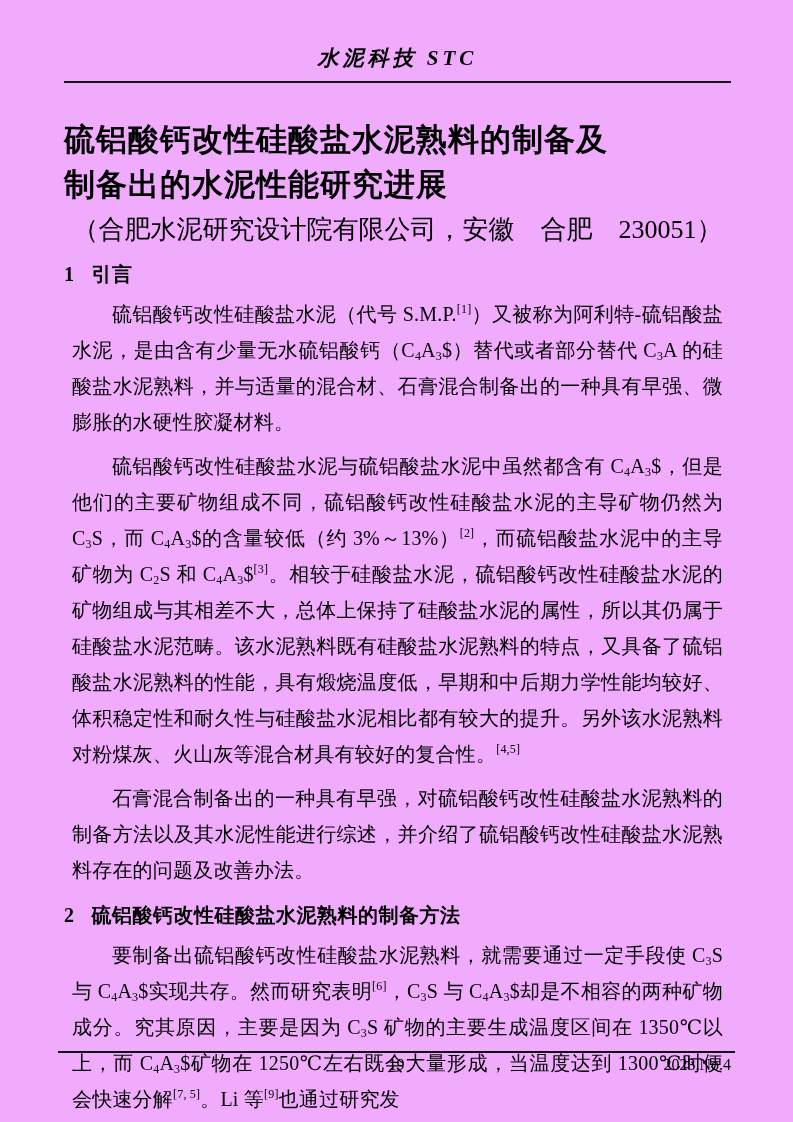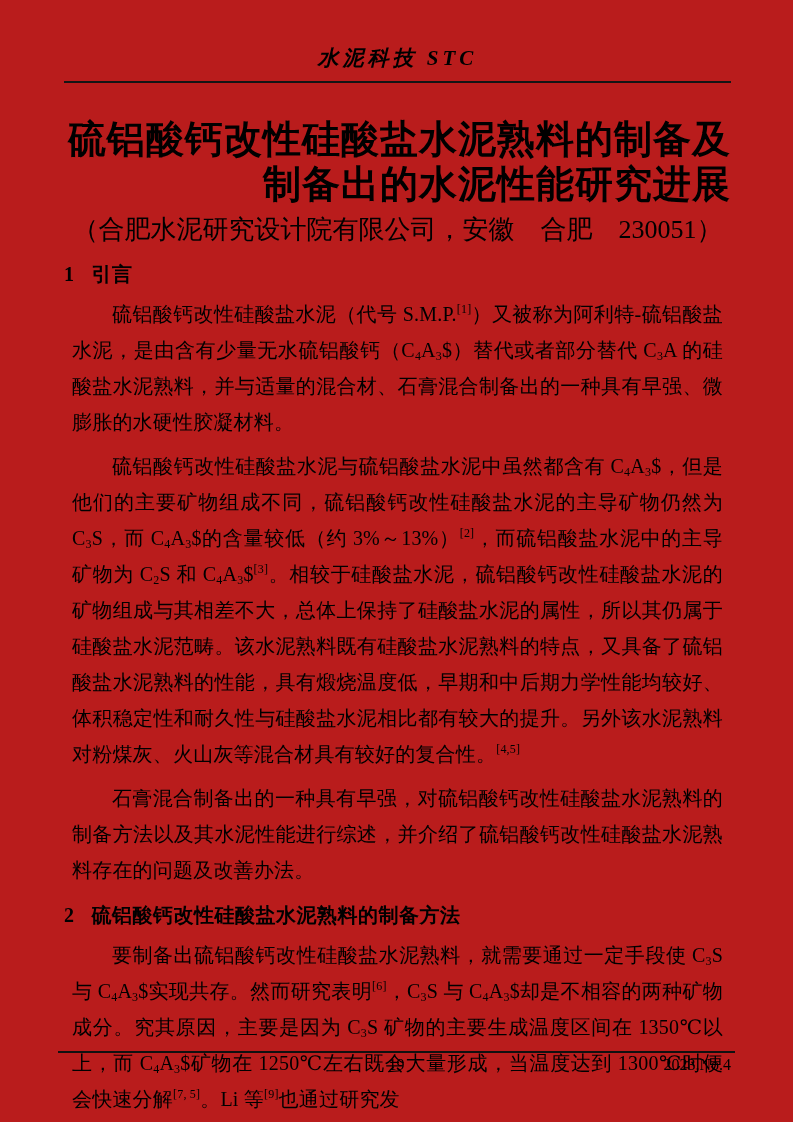--- a/index.html
+++ b/index.html
@@ -1,21 +1,21 @@
 <!DOCTYPE html>
 <html><head>
 <meta charset="utf-8">
 <style>
   html, body { margin: 0; padding: 0; background: #ffffff; }
   .page {
     position: relative;
     width: 793px;
     height: 1122px;
     margin: 0 auto;
-    background: #b91c1c;
+    background: #f0abfc;
     color: #000000;
     box-sizing: border-box;
     padding: 44px 62px 0 64px;
     overflow: hidden;
     font-family: "Liberation Serif", "DejaVu Serif", serif;
   }
   .journal-name {
     text-align: center;
     font-size: 21px;
     letter-spacing: 4px;
@@ -24,23 +24,23 @@
   }
   .header-rule {
     margin-top: 9px;
     border-top: 2px solid #151515;
     height: 0;
   }
   .title {
     margin: 34px 0 0 0;
     font-family: "Liberation Sans", "DejaVu Sans", sans-serif;
     font-weight: 700;
-    font-size: 38px;
+    font-size: 31px;
     line-height: 45px;
-    text-align: right;
+    text-align: left;
     letter-spacing: 1px;
   }
   .author {
     margin-top: 20px;
     text-align: center;
     font-size: 18px;
   }
   .affiliation {
     margin-top: 5px;
     text-align: center;

